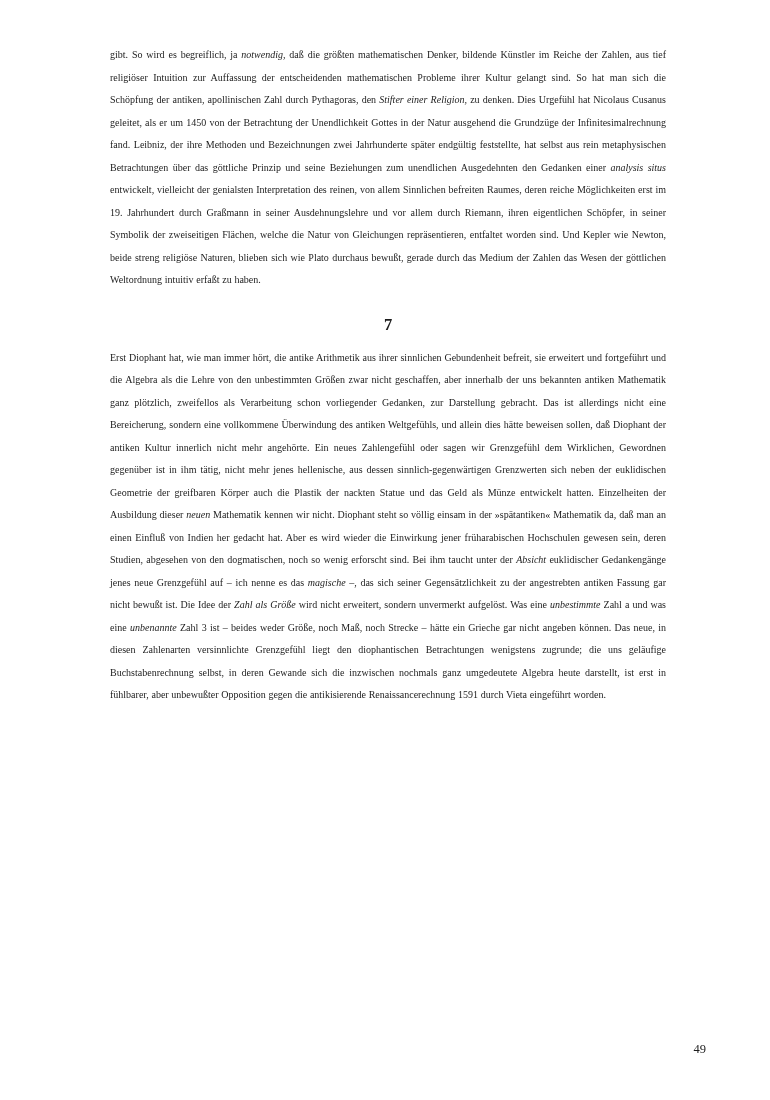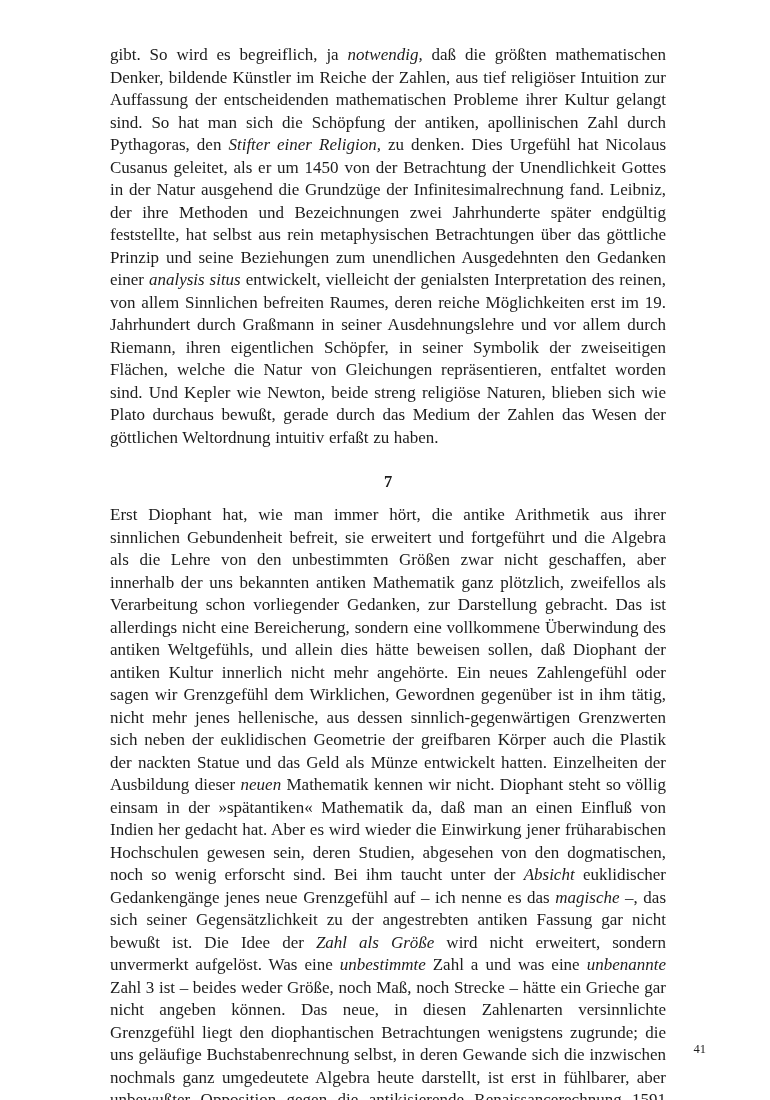--- a/index.html
+++ b/index.html
@@ -16,21 +16,21 @@
     overflow: hidden;
   }
   .text-block {
     position: absolute;
     left: 110px;
     top: 44px;
     width: 556px;
   }
   p.para {
     margin: 0;
-    font-size: 17px;
+    font-size: 10px;
     line-height: 22.5px;
     text-align: justify;
     text-justify: inter-word;
     hyphens: auto;
     -webkit-hyphens: auto;
     word-spacing: 0.02em;
   }
   p.para em {
     font-style: italic;
   }
@@ -54,13 +54,13 @@
 <body>
 
 <div class="text-block">
   <p class="para"><span>gibt. So wird es begreiflich, ja </span><em>notwendig,</em><span> daß die größten mathematischen Denker, bildende Künstler im Reiche der Zahlen, aus tief religiöser Intuition zur Auffassung der entscheidenden mathematischen Probleme ihrer Kultur gelangt sind. So hat man sich die Schöpfung der antiken, apollinischen Zahl durch Pythagoras, den </span><em>Stifter einer Religion,</em><span> zu denken. Dies Urgefühl hat Nicolaus Cusanus geleitet, als er um 1450 von der Betrachtung der Unendlichkeit Gottes in der Natur ausgehend die Grundzüge der Infinitesimalrechnung fand. Leibniz, der ihre Methoden und Bezeichnungen zwei Jahrhunderte später endgültig feststellte, hat selbst aus rein metaphysischen Betrachtungen über das göttliche Prinzip und seine Beziehungen zum unendlichen Ausgedehnten den Gedanken einer </span><em>analysis situs</em><span> entwickelt, vielleicht der genialsten Interpretation des reinen, von allem Sinnlichen befreiten Raumes, deren reiche Möglichkeiten erst im 19. Jahrhundert durch Graßmann in seiner Ausdehnungslehre und vor allem durch Riemann, ihren eigentlichen Schöpfer, in seiner Symbolik der zweiseitigen Flächen, welche die Natur von Gleichungen repräsentieren, entfaltet worden sind. Und Kepler wie Newton, beide streng religiöse Naturen, blieben sich wie Plato durchaus bewußt, gerade durch das Medium der Zahlen das Wesen der göttlichen Weltordnung intuitiv erfaßt zu haben.</span></p>
 
   <div class="section-number">7</div>
 
   <p class="para"><span>Erst Diophant hat, wie man immer hört, die antike Arithmetik aus ihrer sinnlichen Gebundenheit befreit, sie erweitert und fortgeführt und die Algebra als die Lehre von den unbestimmten Größen zwar nicht geschaffen, aber innerhalb der uns bekannten antiken Mathematik ganz plötzlich, zweifellos als Verarbeitung schon vorliegender Gedanken, zur Darstellung gebracht. Das ist allerdings nicht eine Bereicherung, sondern eine vollkommene Überwindung des antiken Weltgefühls, und allein dies hätte beweisen sollen, daß Diophant der antiken Kultur innerlich nicht mehr angehörte. Ein neues Zahlengefühl oder sagen wir Grenzgefühl dem Wirklichen, Gewordnen gegenüber ist in ihm tätig, nicht mehr jenes hellenische, aus dessen sinnlich-gegenwärtigen Grenzwerten sich neben der euklidischen Geometrie der greifbaren Körper auch die Plastik der nackten Statue und das Geld als Münze entwickelt hatten. Einzelheiten der Ausbildung dieser </span><em>neuen</em><span> Mathematik kennen wir nicht. Diophant steht so völlig einsam in der »spätantiken« Mathematik da, daß man an einen Einfluß von Indien her gedacht hat. Aber es wird wieder die Einwirkung jener früharabischen Hochschulen gewesen sein, deren Studien, abgesehen von den dogmatischen, noch so wenig erforscht sind. Bei ihm taucht unter der </span><em>Absicht</em><span> euklidischer Gedankengänge jenes neue Grenzgefühl auf – ich nenne es das </span><em>magische</em><span> –, das sich seiner Gegensätzlichkeit zu der angestrebten antiken Fassung gar nicht bewußt ist. Die Idee der </span><em>Zahl als Größe</em><span> wird nicht erweitert, sondern unvermerkt aufgelöst. Was eine </span><em>unbestimmte</em><span> Zahl a und was eine </span><em>unbenannte</em><span> Zahl 3 ist – beides weder Größe, noch Maß, noch Strecke – hätte ein Grieche gar nicht angeben können. Das neue, in diesen Zahlenarten versinnlichte Grenzgefühl liegt den diophantischen Betrachtungen wenigstens zugrunde; die uns geläufige Buchstabenrechnung selbst, in deren Gewande sich die inzwischen nochmals ganz umgedeutete Algebra heute darstellt, ist erst in fühlbarer, aber unbewußter Opposition gegen die antikisierende Renaissancerechnung 1591 durch Vieta eingeführt worden.</span></p>
 </div>
 
-<div class="page-number">41</div>
+<div class="page-number">49</div>
 
 </body></html>

